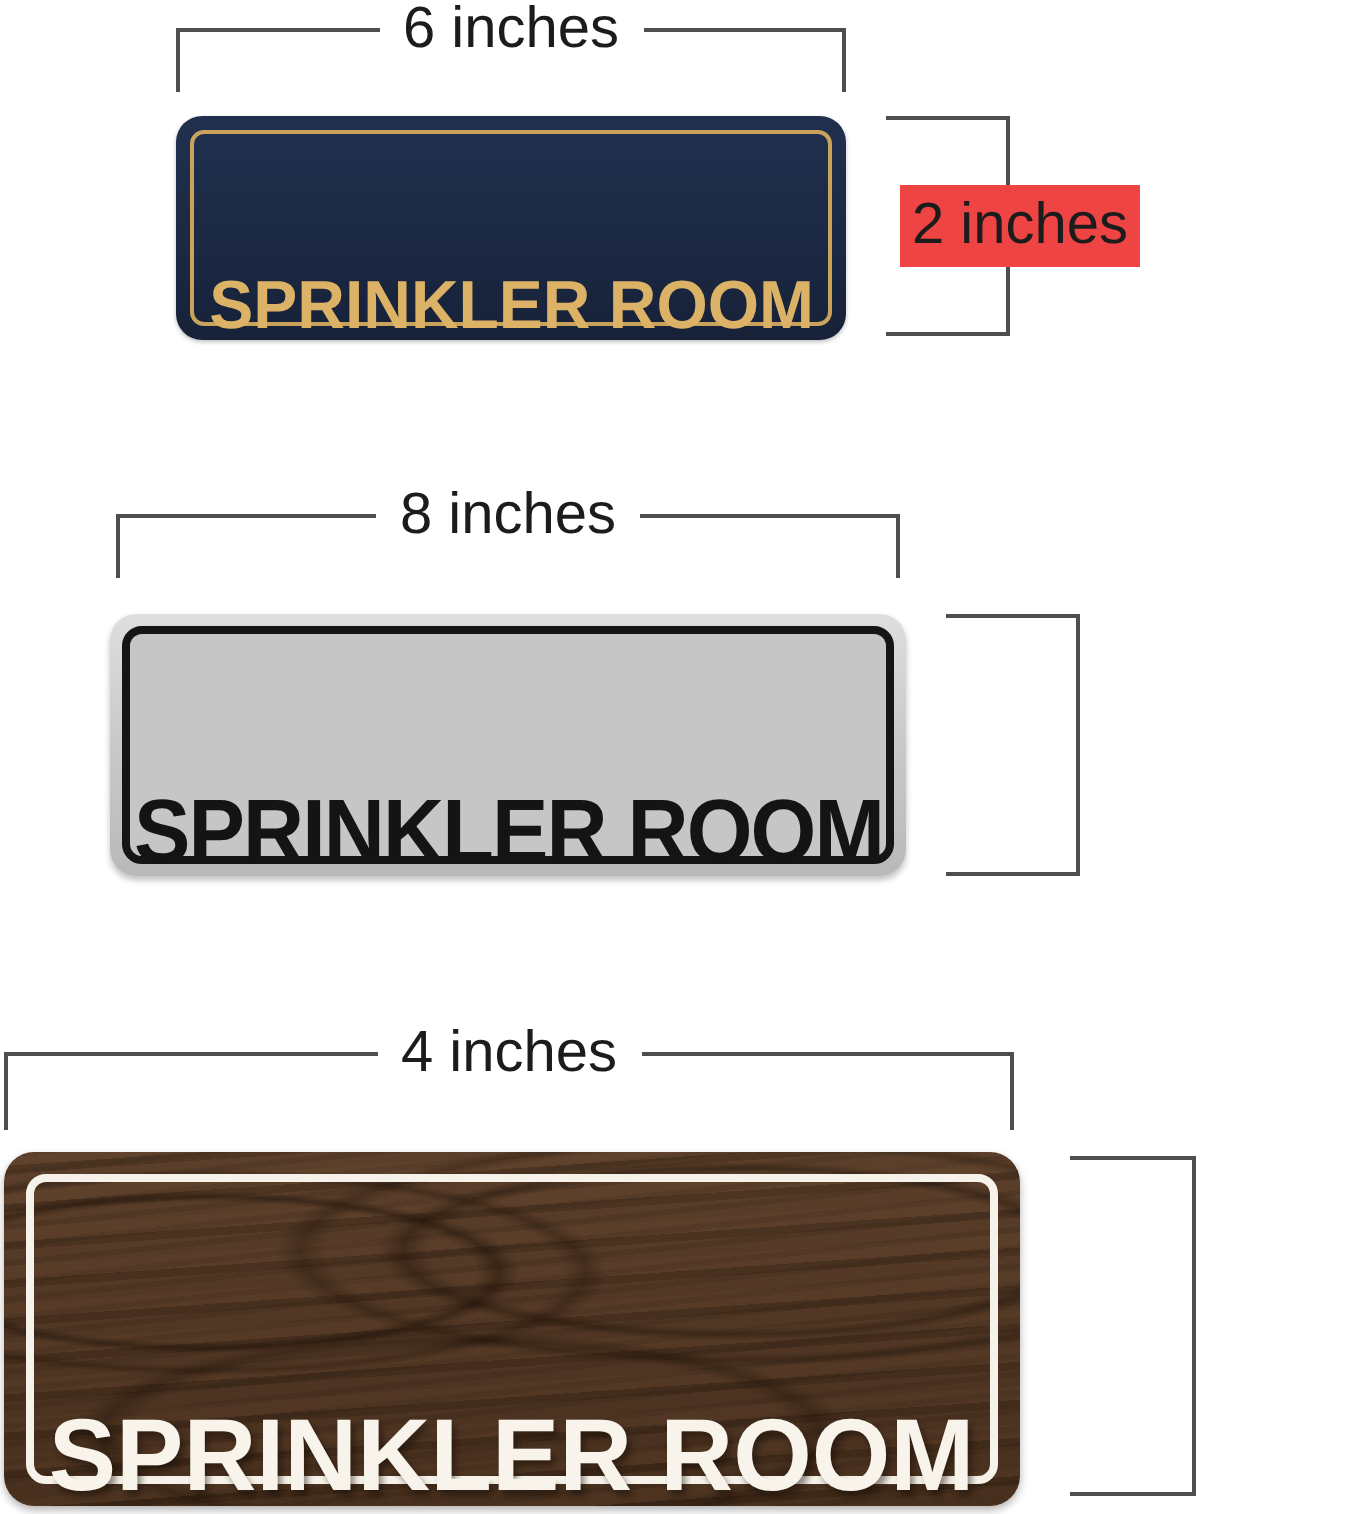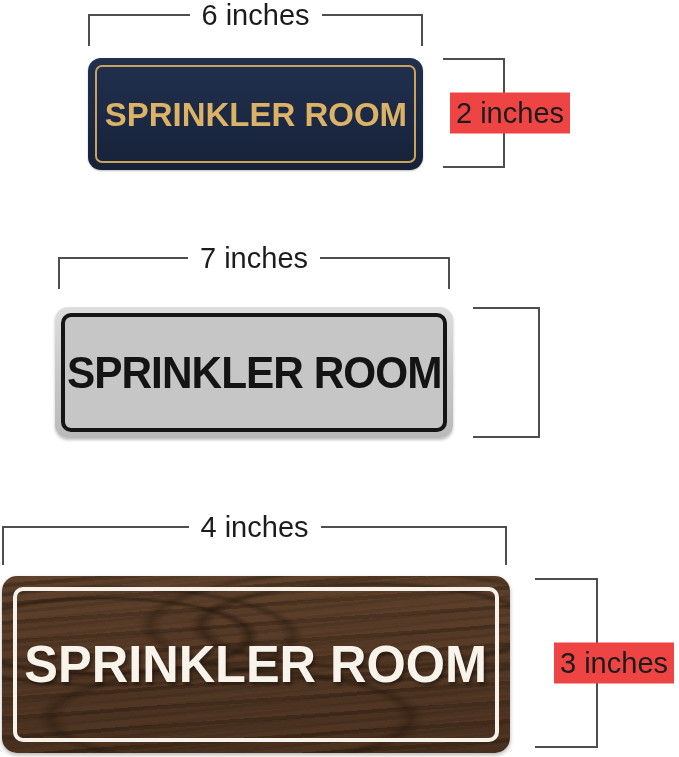--- a/index.html
+++ b/index.html
@@ -23,21 +23,21 @@
   .vdim .htick{position:absolute;left:0;right:0;height:2px;background:#4e4e4e;}
   .vdim .htick.top{top:0;}
   .vdim .htick.bottom{bottom:0;}
   .vdim .vline{position:absolute;right:0;top:0;bottom:0;width:2px;background:#4e4e4e;}
   .vdim .vlabel{
     position:absolute;top:50%;left:100%;transform:translate(-50%,-50%);
     background:#ef4444;padding:4px 6px;font-size:29px;color:#1c1c1c;white-space:nowrap;
   }
 
   
-  .sign{position:absolute;display:flex;align-items:center;justify-content:center;}
+  .sign{position:absolute;display:flex;align-items:flex-end;justify-content:center;}
   .sign .inner-border{position:absolute;pointer-events:none;}
   .sign .sign-text{
     position:relative;font-weight:bold;white-space:nowrap;line-height:1;
   }
 
   
   .sign-navy{
     background:linear-gradient(180deg,#20304e 0%,#1c2944 55%,#172238 100%);
     border-radius:13px;
     box-shadow:0 1px 2px rgba(0,0,0,.25);
@@ -103,21 +103,21 @@
     <div class="htick top"></div>
     <div class="vline"></div>
     <div class="htick bottom"></div>
     <div class="vlabel" style="margin-left:5px;">2 inches</div>
   </div>
 
   <div class="hdim" style="left:58px;top:257px;width:392px;">
     <div class="hline"></div>
     <div class="vtick left" style="height:32px;"></div>
     <div class="vtick right" style="height:32px;"></div>
-    <div class="hlabel">7 inches</div>
+    <div class="hlabel">8 inches</div>
   </div>
 
   <div class="sign sign-silver" style="left:55px;top:307px;width:398px;height:131px;">
     <div class="inner-border"></div>
     <div class="sign-text">SPRINKLER ROOM</div>
   </div>
 
   <div class="vdim" style="left:473px;top:307px;width:67px;height:131px;">
     <div class="htick top"></div>
     <div class="vline"></div>
@@ -133,16 +133,15 @@
 
   <div class="sign sign-wood" style="left:2px;top:576px;width:508px;height:177px;">
     <div class="inner-border"></div>
     <div class="sign-text">SPRINKLER ROOM</div>
   </div>
 
   <div class="vdim" style="left:535px;top:578px;width:63px;height:170px;">
     <div class="htick top"></div>
     <div class="vline"></div>
     <div class="htick bottom"></div>
-    <div class="vlabel" style="margin-left:16px;">3 inches</div>
   </div>
 
 </div>
 
 </body></html>

